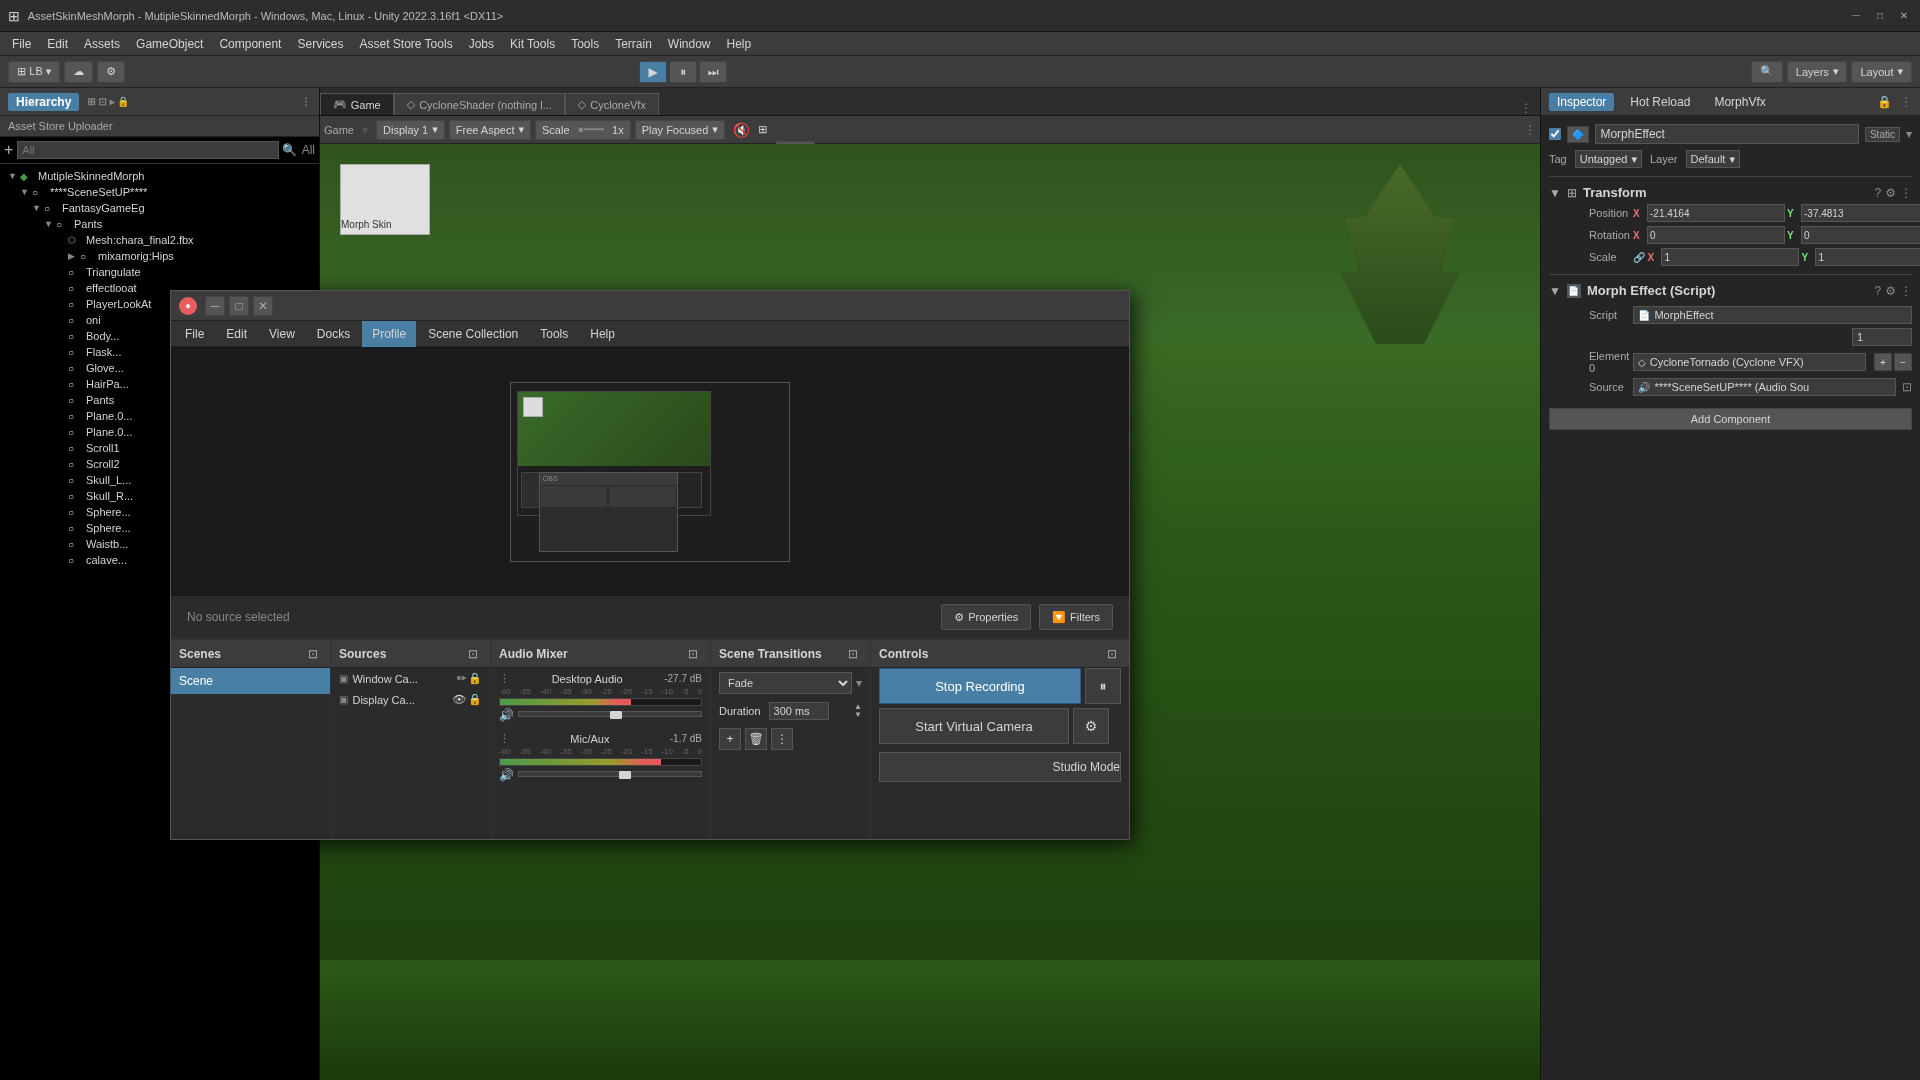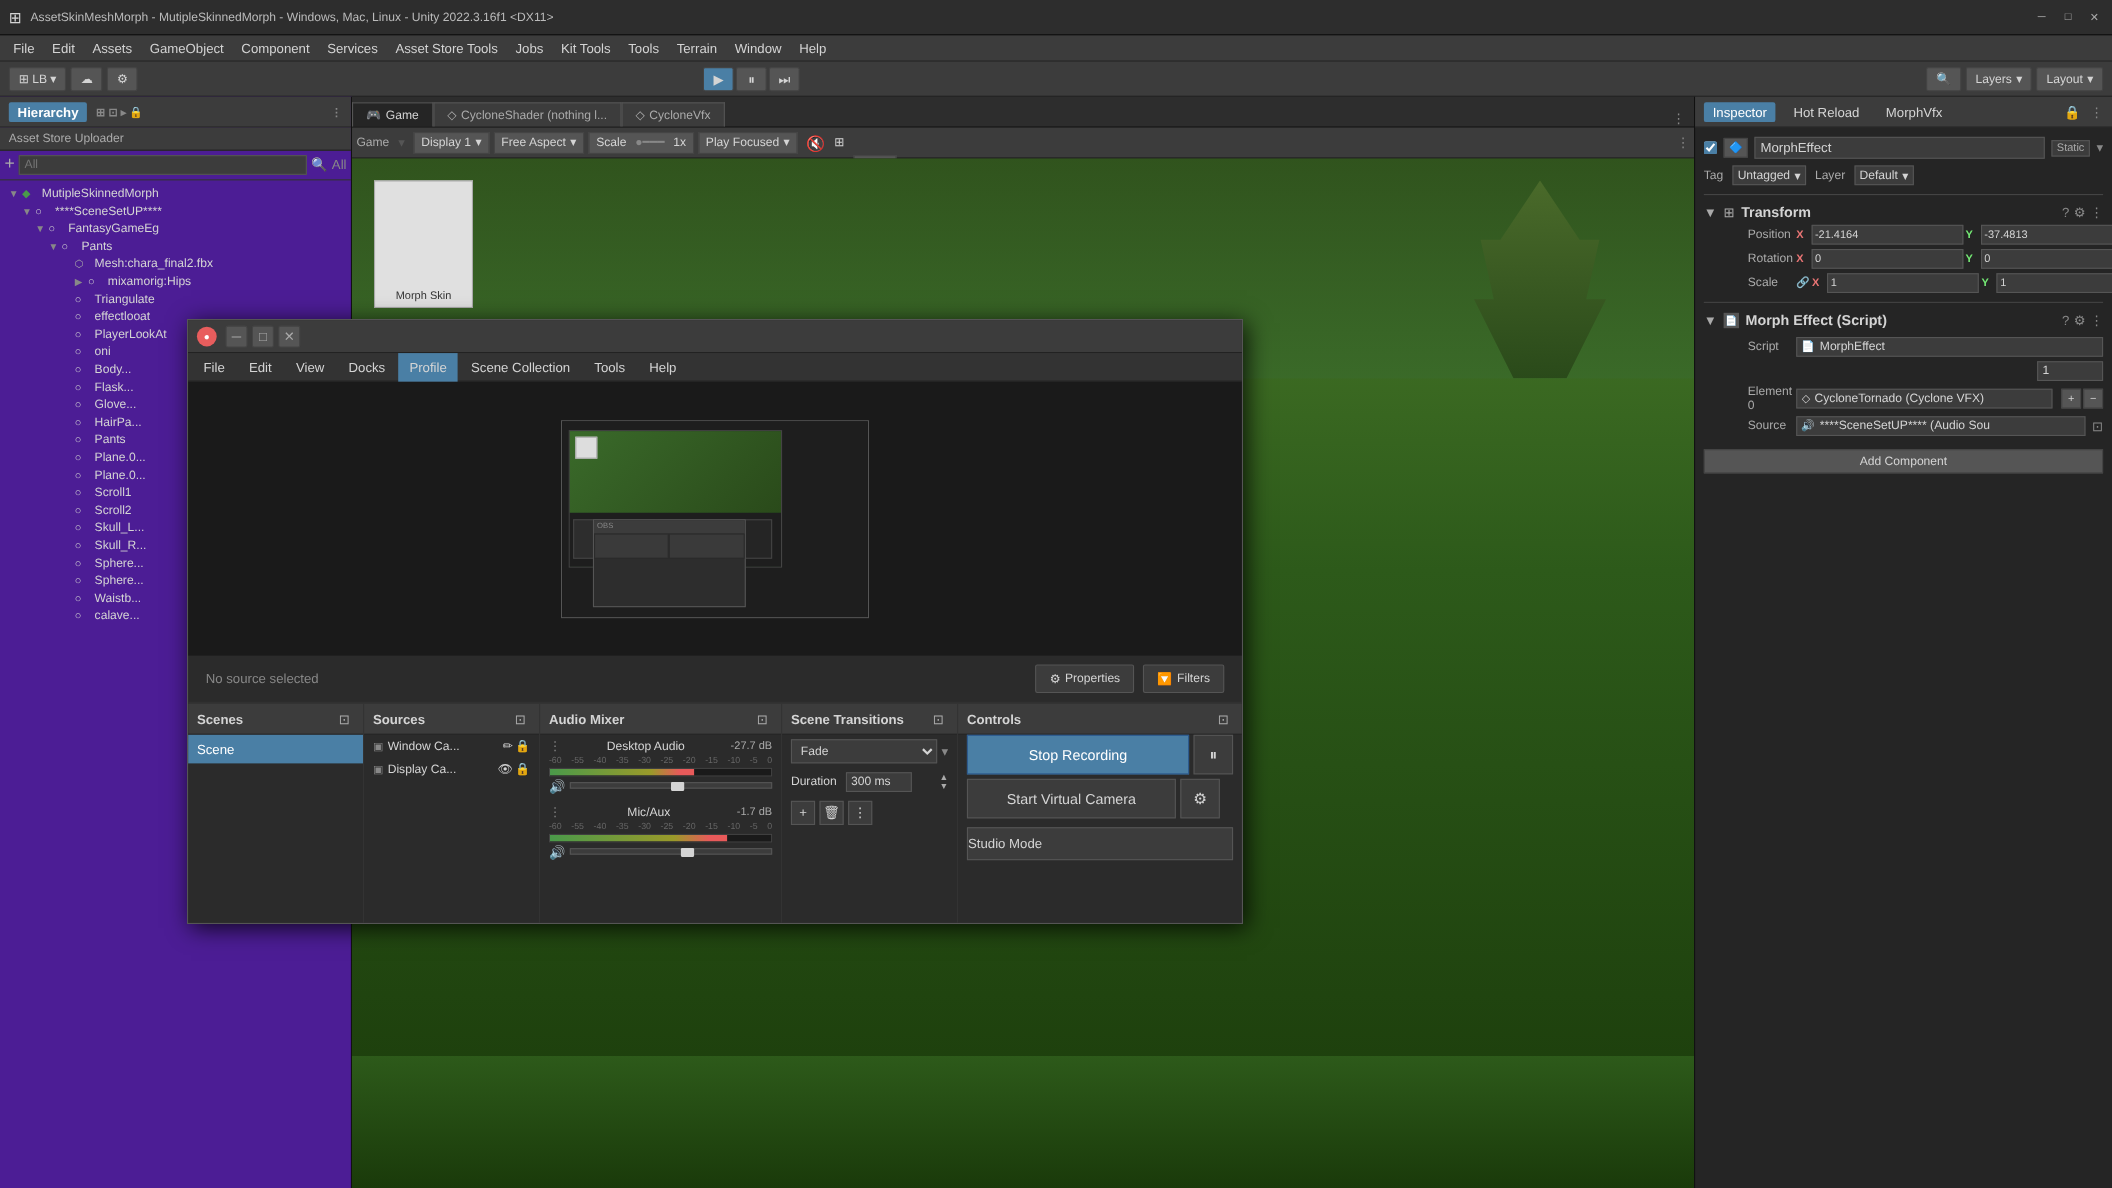--- a/index.html
+++ b/index.html
@@ -104,21 +104,21 @@
 
     
     #main-content {
       display: flex;
       height: calc(1080px - 32px - 24px - 32px);
     }
 
     
     #hierarchy-panel {
       width: 320px;
-      background: #4c1d95;
+      background: #000000;
       border-right: 1px solid #111;
       display: flex;
       flex-direction: column;
       flex-shrink: 0;
     }
     .panel-header {
       background: #3c3c3c;
       height: 28px;
       display: flex;
       align-items: center;
@@ -232,26 +232,25 @@
       width: 100%;
       height: 100%;
       background: linear-gradient(180deg, #4a7a2a 0%, #2d5a1a 40%, #1a3a0a 100%);
       position: relative;
     }
     .morph-skin-box {
       position: absolute;
       top: 20px;
       left: 20px;
       width: 90px;
-      height: 116px;
+      height: 71px;
       background: #e0e0e0;
       border: 1px solid #aaa;
       display: flex;
       align-items: flex-end;
-      justify-content: center;
       padding-bottom: 4px;
       font-size: 10px;
       color: #333;
     }
 
     
     #inspector-panel {
       width: 380px;
       background: #252525;
       border-left: 1px solid #111;
@@ -743,21 +742,21 @@
       background: #3c3c3c;
       border: 1px solid #555;
       color: #d4d4d4;
       width: calc(100% - 16px);
       height: 30px;
       font-size: 12px;
       cursor: pointer;
       margin: 4px 8px;
       display: flex;
       align-items: center;
-      justify-content: flex-start;
+      justify-content: flex-end;
     }
 
     .meter-scale {
       font-size: 8px;
       color: #666;
       display: flex;
       justify-content: space-between;
       padding: 0 0 2px 0;
     }
 

